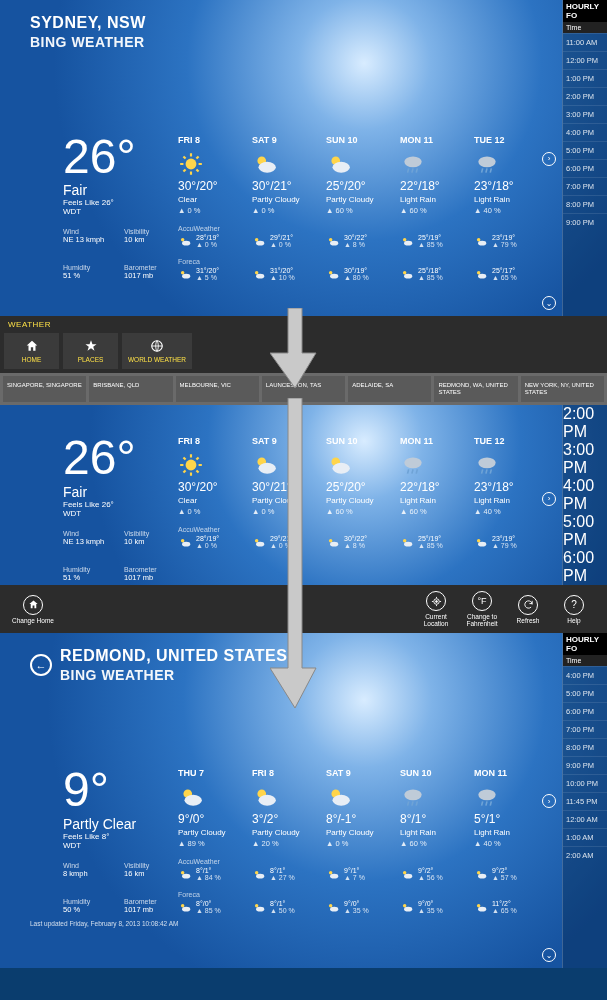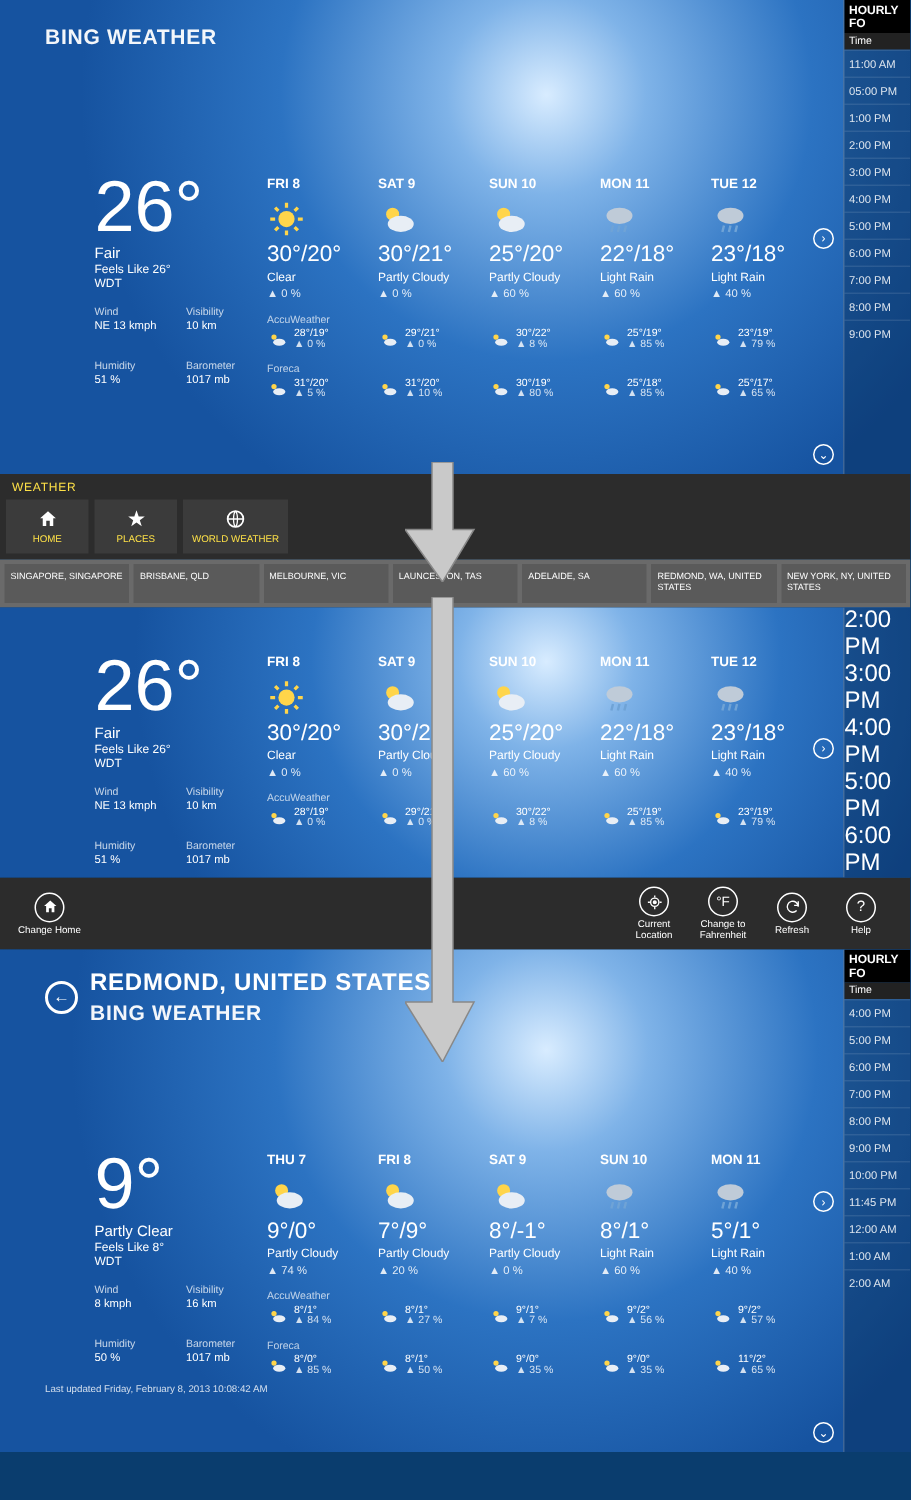--- a/index.html
+++ b/index.html
@@ -12,29 +12,29 @@
     display: flex;
   }
   .main-area { flex: 1; padding: 14px 0 10px 30px; position: relative; overflow:hidden;}
   .h-title { font-size: 16px; font-weight: 600; letter-spacing: .5px; text-transform: uppercase; }
   .h-sub { font-size: 14px; font-weight: 600; letter-spacing: .5px; margin-top: 2px; opacity:.95;}
   .back-btn { display:inline-flex;width:22px;height:22px;border:2px solid #fff;border-radius:50%;align-items:center;justify-content:center;margin-right:8px;vertical-align:middle;font-size:11px;}
   .current-row { display:flex; margin-top:85px;margin-left:33px; }
   .panel.short .current-row { margin-top:25px;}
   .cur { width:115px; }
   .cur .temp { font-size:48px; font-weight:200; line-height:.9;}
-  .cur .cond { font-size:10px; margin-top:4px;}
+  .cur .cond { font-size:14px; margin-top:4px;}
   .cur .feels, .cur .tz { font-size:8px; }
   .facts { display:grid;grid-template-columns:55px 55px;gap:20px 6px;margin-top:12px;font-size:7.5px;}
   .facts .lab{opacity:.75;font-size:7px;}
   .days { display:flex; gap:2px; }
   .day { width:72px; font-size:9px;}
   .day .dt { font-weight:600; font-size:9px; margin-bottom:6px;}
   .day .ico { width:26px;height:22px;margin:4px 0 6px; }
-  .day .hl { font-size:15px; }
+  .day .hl { font-size:12px; }
   .day .cd { font-size:8px; margin-top:2px; }
   .day .pc { font-size:7.5px; opacity:.85; margin-top:2px;}
   .day .src { font-size:7px;opacity:.7;margin-top:10px;}
   .provider { display:flex;align-items:center;gap:4px;font-size:7px;margin-top:2px; }
   .provider .mini{width:14px;height:12px;}
   .more { position:absolute;right:6px;top:48%;width:14px;height:14px;border:1.5px solid #fff;border-radius:50%;display:flex;align-items:center;justify-content:center;font-size:8px;}
   .more.bot{top:auto;bottom:6px;}
   .hourly { width:45px;background:rgba(0,30,60,.35);border-left:1px solid rgba(255,255,255,.2);}
   .hourly .hd{background:#000;color:#fff;font-size:8px;font-weight:600;padding:2px 3px;text-transform:uppercase;}
   .hourly .th{background:#222;font-size:7px;padding:2px 3px;}
@@ -61,20 +61,21 @@
   .footer{font-size:6.5px;opacity:.8;margin-top:6px;}
   .hourly-strip{width:45px;background:rgba(0,30,60,.35);border-left:1px solid rgba(255,255,255,.2);}
 </style>
 </head>
 <body>
 
 <div id="root" style="position:relative;width:607px;">
 
 <div class="panel" style="height:316px;">
   <div class="main-area">
+    <div class="h-title">SYDNEY, NSW</div>
     <div class="h-sub">BING WEATHER</div>
     <div class="current-row">
       <div class="cur">
         <div class="temp">26°</div>
         <div class="cond">Fair</div>
         <div class="feels">Feels Like 26°</div>
         <div class="tz">WDT</div>
         <div class="facts">
           <div>
                 <div class="lab">Wind</div>
@@ -264,21 +265,21 @@
           </div>
     </div>
     <span class="more">›</span>
     <span class="more bot">⌄</span>
   </div>
   <div class="hourly">
     <div class="hd">HOURLY FO</div>
     <div class="th">Time</div>
     <div id="hrs1">
           <div class="hr">11:00 AM</div>
-          <div class="hr">05:00 PM</div>
+          <div class="hr">12:00 PM</div>
           <div class="hr">1:00 PM</div>
           <div class="hr">2:00 PM</div>
           <div class="hr">3:00 PM</div>
           <div class="hr">4:00 PM</div>
           <div class="hr">5:00 PM</div>
           <div class="hr">6:00 PM</div>
           <div class="hr">7:00 PM</div>
           <div class="hr">8:00 PM</div>
           <div class="hr">9:00 PM</div>
         </div>
@@ -548,21 +549,21 @@
       </div>
       <div class="days" id="days3">
             <div class="day">
               <div class="dt">THU 7</div>
               <div class="ico"><svg viewBox="0 0 24 24">
                   <circle cx="9" cy="9" r="4" fill="#ffd54a"></circle>
                   <ellipse cx="14" cy="15" rx="8" ry="5" fill="#e8eef5"></ellipse>
                 </svg></div>
               <div class="hl">9°/0°</div>
               <div class="cd">Partly Cloudy</div>
-              <div class="pc">▲ 74 %</div>
+              <div class="pc">▲ 89 %</div>
               <div class="src">AccuWeather</div>
               <div class="provider">
                 <div class="mini"><svg viewBox="0 0 24 24">
                     <circle cx="8" cy="8" r="3" fill="#ffd54a"></circle>
                     <ellipse cx="14" cy="14" rx="7" ry="4" fill="#e8eef5"></ellipse>
                   </svg></div>
                 <div>
                   <div>8°/1°</div>
                   <div style="opacity:.8">▲ 84 %</div>
                 </div>
@@ -578,21 +579,21 @@
                   <div style="opacity:.8">▲ 85 %</div>
                 </div>
               </div>
             </div>
             <div class="day">
               <div class="dt">FRI 8</div>
               <div class="ico"><svg viewBox="0 0 24 24">
                   <circle cx="9" cy="9" r="4" fill="#ffd54a"></circle>
                   <ellipse cx="14" cy="15" rx="8" ry="5" fill="#e8eef5"></ellipse>
                 </svg></div>
-              <div class="hl">7°/9°</div>
+              <div class="hl">3°/2°</div>
               <div class="cd">Partly Cloudy</div>
               <div class="pc">▲ 20 %</div>
               <div class="src">&nbsp;</div>
               <div class="provider">
                 <div class="mini"><svg viewBox="0 0 24 24">
                     <circle cx="8" cy="8" r="3" fill="#ffd54a"></circle>
                     <ellipse cx="14" cy="14" rx="7" ry="4" fill="#e8eef5"></ellipse>
                   </svg></div>
                 <div>
                   <div>8°/1°</div>

